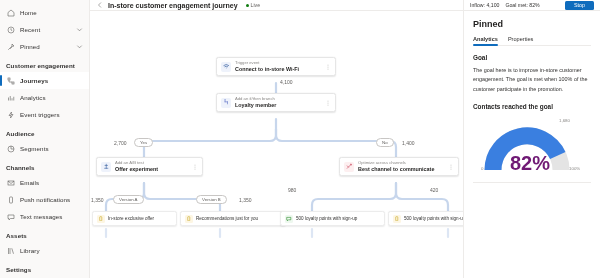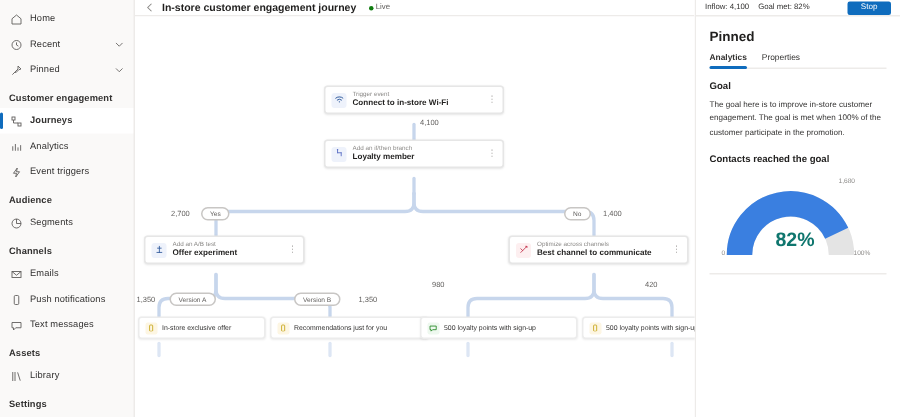--- a/index.html
+++ b/index.html
@@ -116,21 +116,21 @@
     content: ""; position: absolute; left: 0; right: 0; bottom: -1px;
     height: 1.6px; background: #0f6cbd; border-radius: 1px;
   }
   .sec-title { font-size: 6.4px; font-weight: 700; color: #201f1e; margin-bottom: 5px; }
   .sec-body { font-size: 5.4px; color: #323130; line-height: 1.75; margin-bottom: 9px; }
   .gauge-title { font-size: 6.4px; font-weight: 700; color: #201f1e; margin-bottom: 2px; }
   .gauge-box { position: relative; width: 120px; height: 66px; }
   .gauge-box svg { display: block; }
   .gval {
     position: absolute; left: 0; right: 6px; top: 40px; text-align: center;
-    font-size: 13px; font-weight: 700; color: #0f766e;
+    font-size: 20px; font-weight: 700; color: #701a75;
   }
   .gtick { position: absolute; font-size: 4.4px; color: #8a8886; }
   .gt-max { left: 86px; top: 6px; }
   .gt-zero { left: 8px; top: 54px; }
   .gt-pct { left: 96px; top: 54px; }
   .divider { height: 1px; background: #edebe9; margin-top: 4px; }
 </style>
 </head>
 <body>
 

